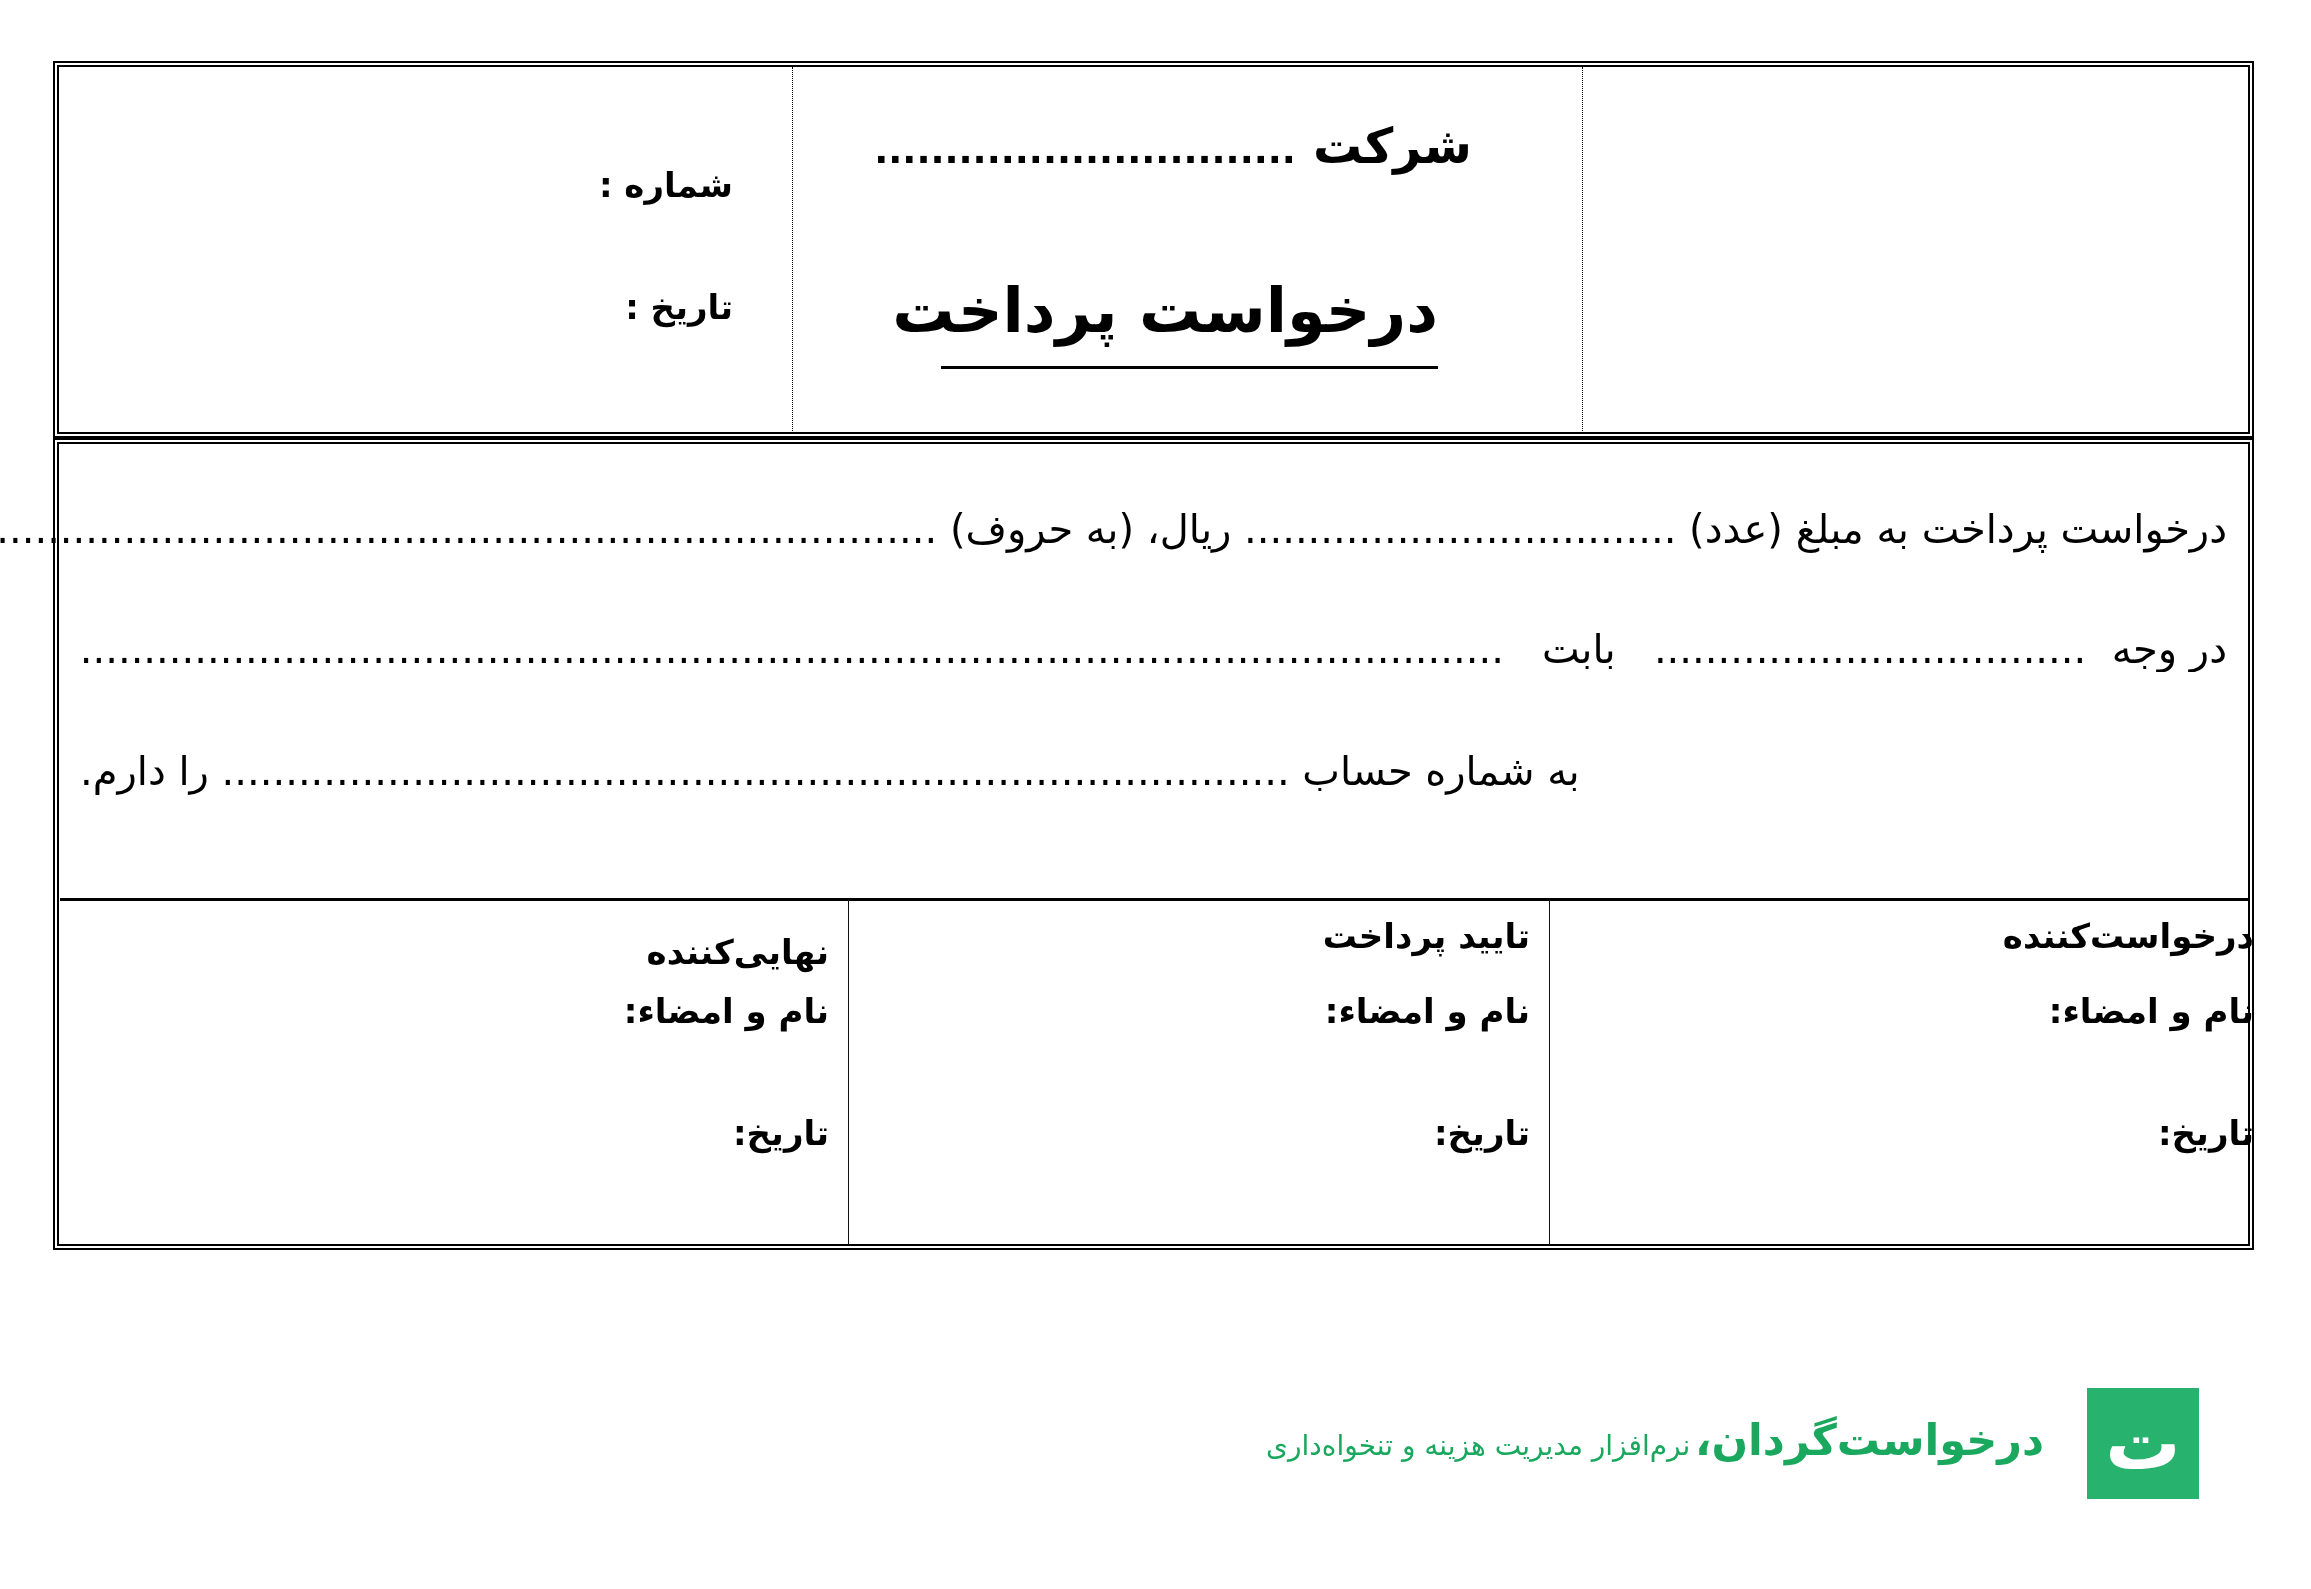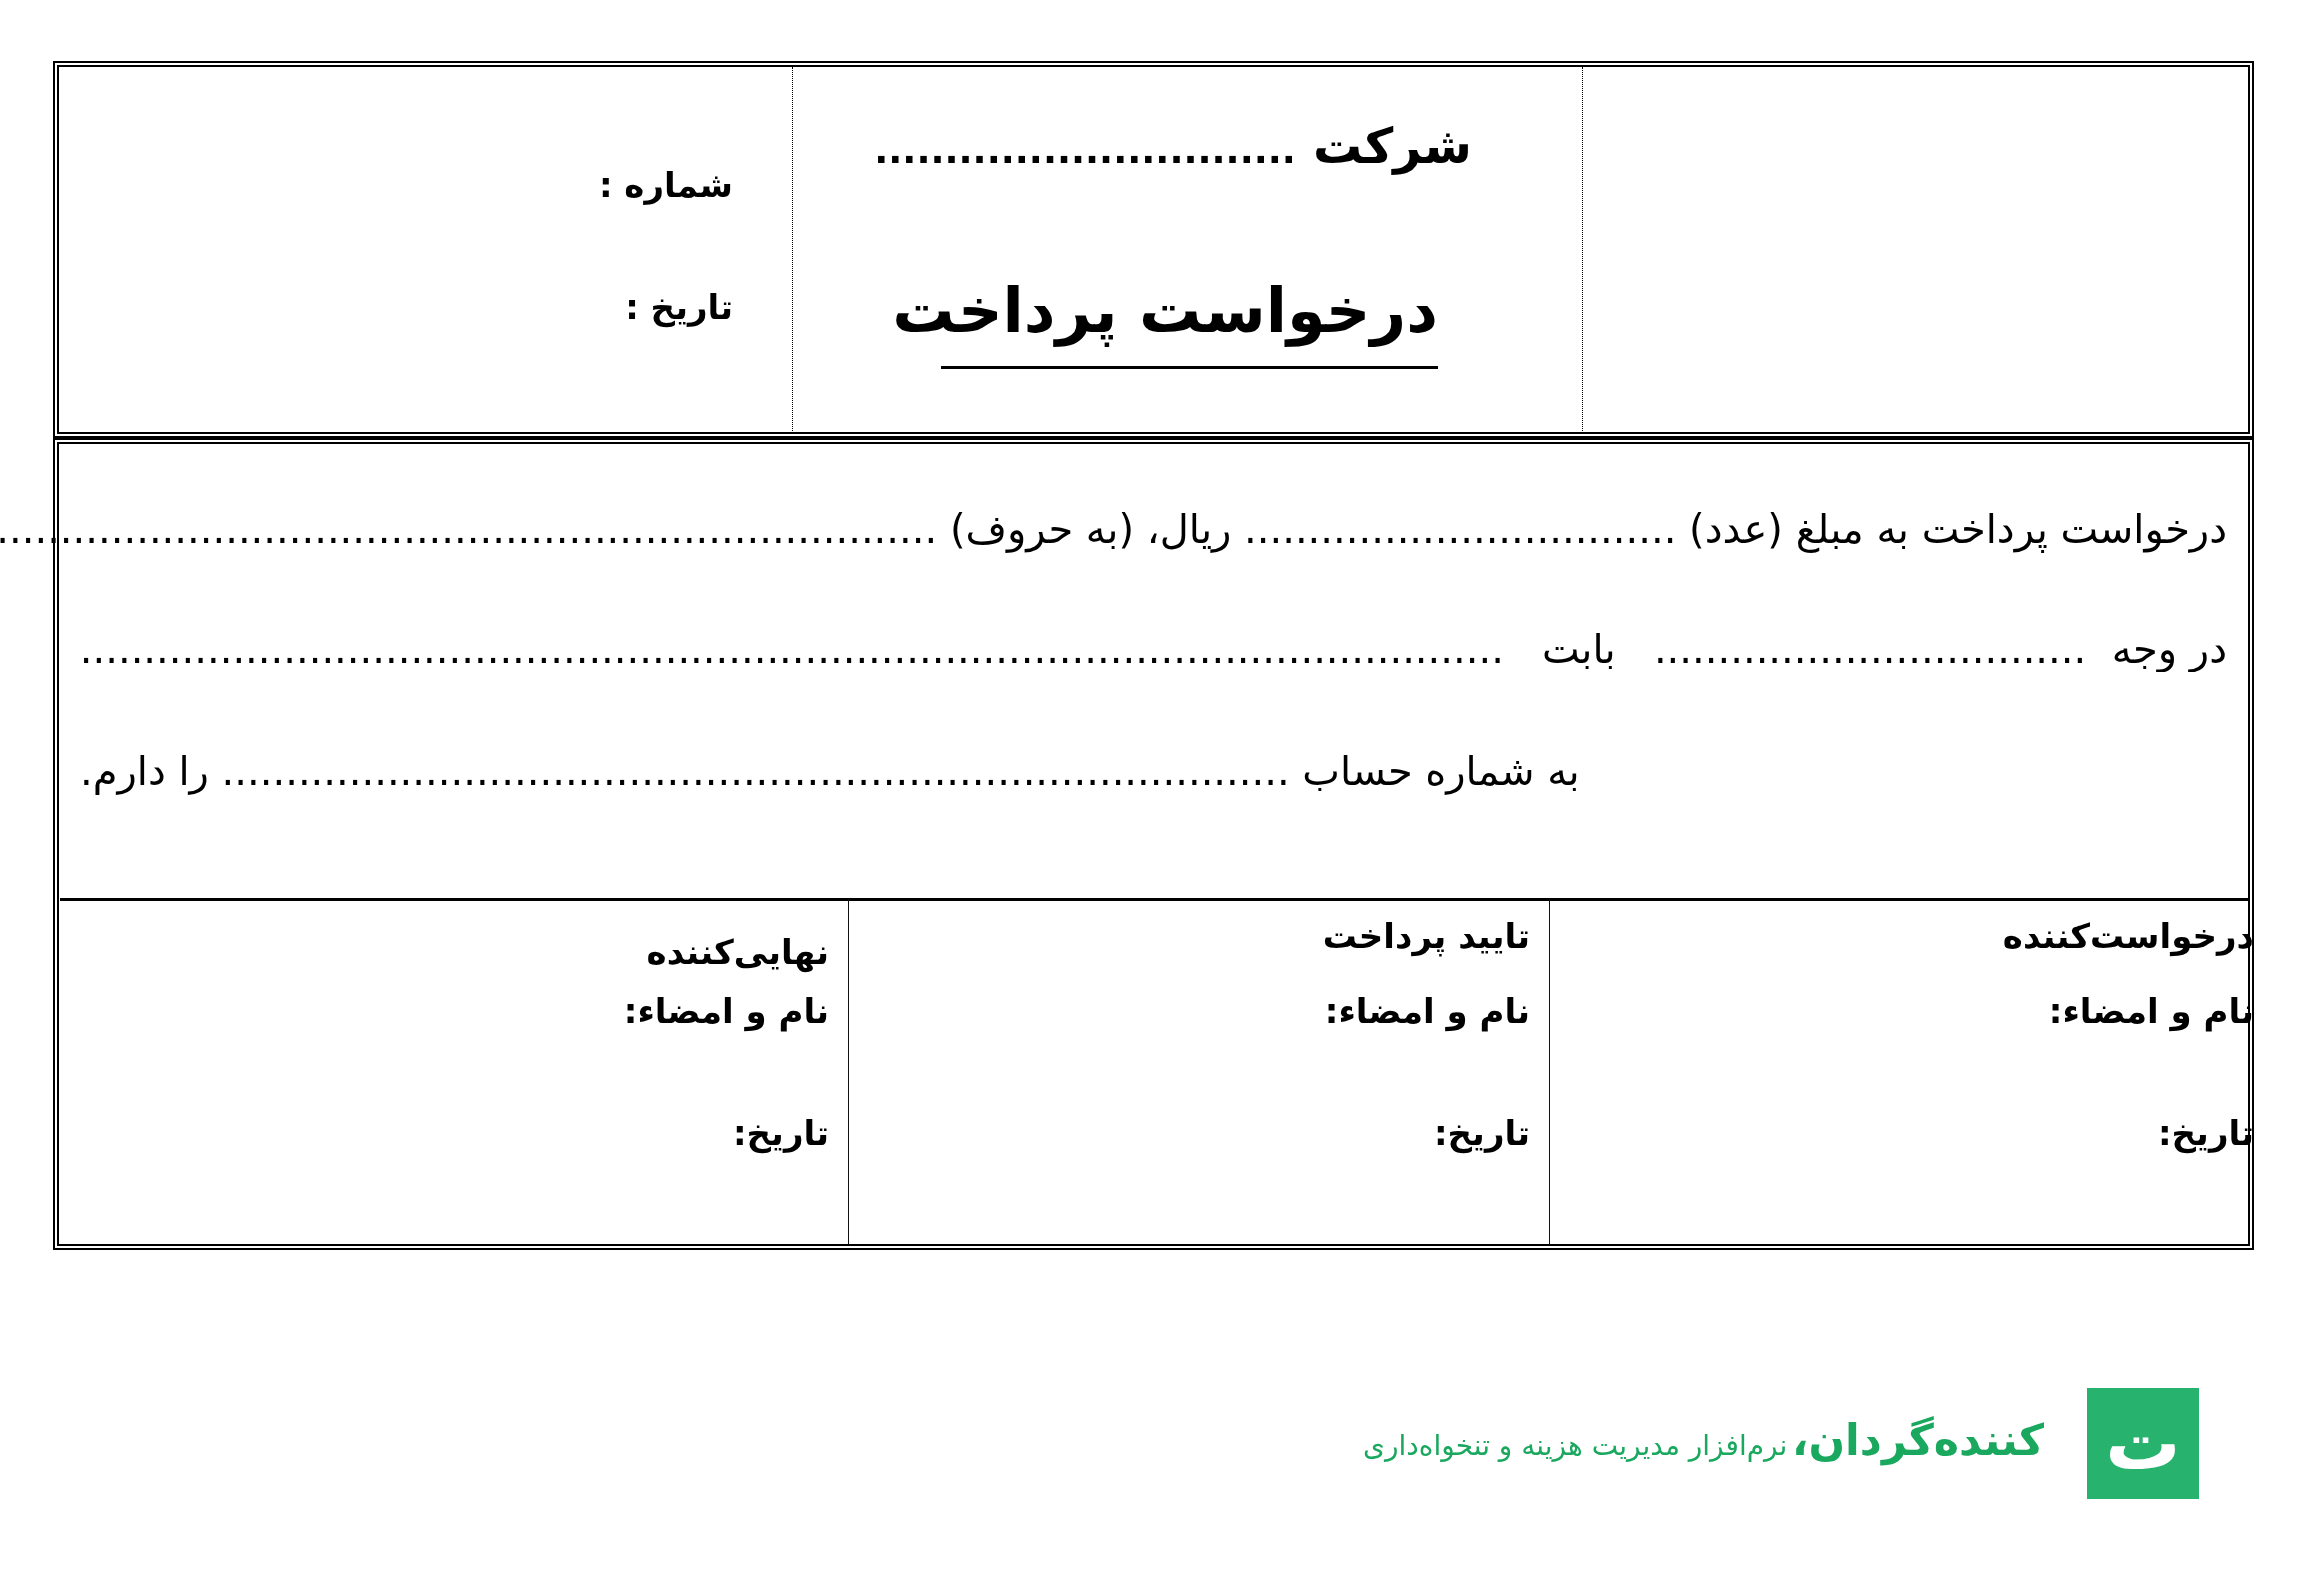--- a/index.html
+++ b/index.html
@@ -77,16 +77,16 @@
 <div class="sig-col" style="left:60px; width:788px;">
   <div class="t" style="top:25px;">نهایی‌کننده</div>
   <div class="t" style="top:84px;">نام و امضاء:</div>
   <div class="t" style="top:206px;">تاریخ:</div>
 </div>
 
 <div class="abs logo-box" style="left:2087px; top:1388px; width:112px; height:111px;">
   <span style="font-size:75px; font-weight:bold; line-height:1;">ت</span>
 </div>
 <div class="abs rtl brand" style="right:267px; top:1415px;">
-  <span class="bold" style="font-size:43px;">کننده‌گردان،</span>
+  <span class="bold" style="font-size:43px;">درخواست‌گردان،</span>
   <span style="font-size:28px;">نرم‌افزار مدیریت هزینه و تنخواه‌داری</span>
 </div>
 
 
 </body></html>

